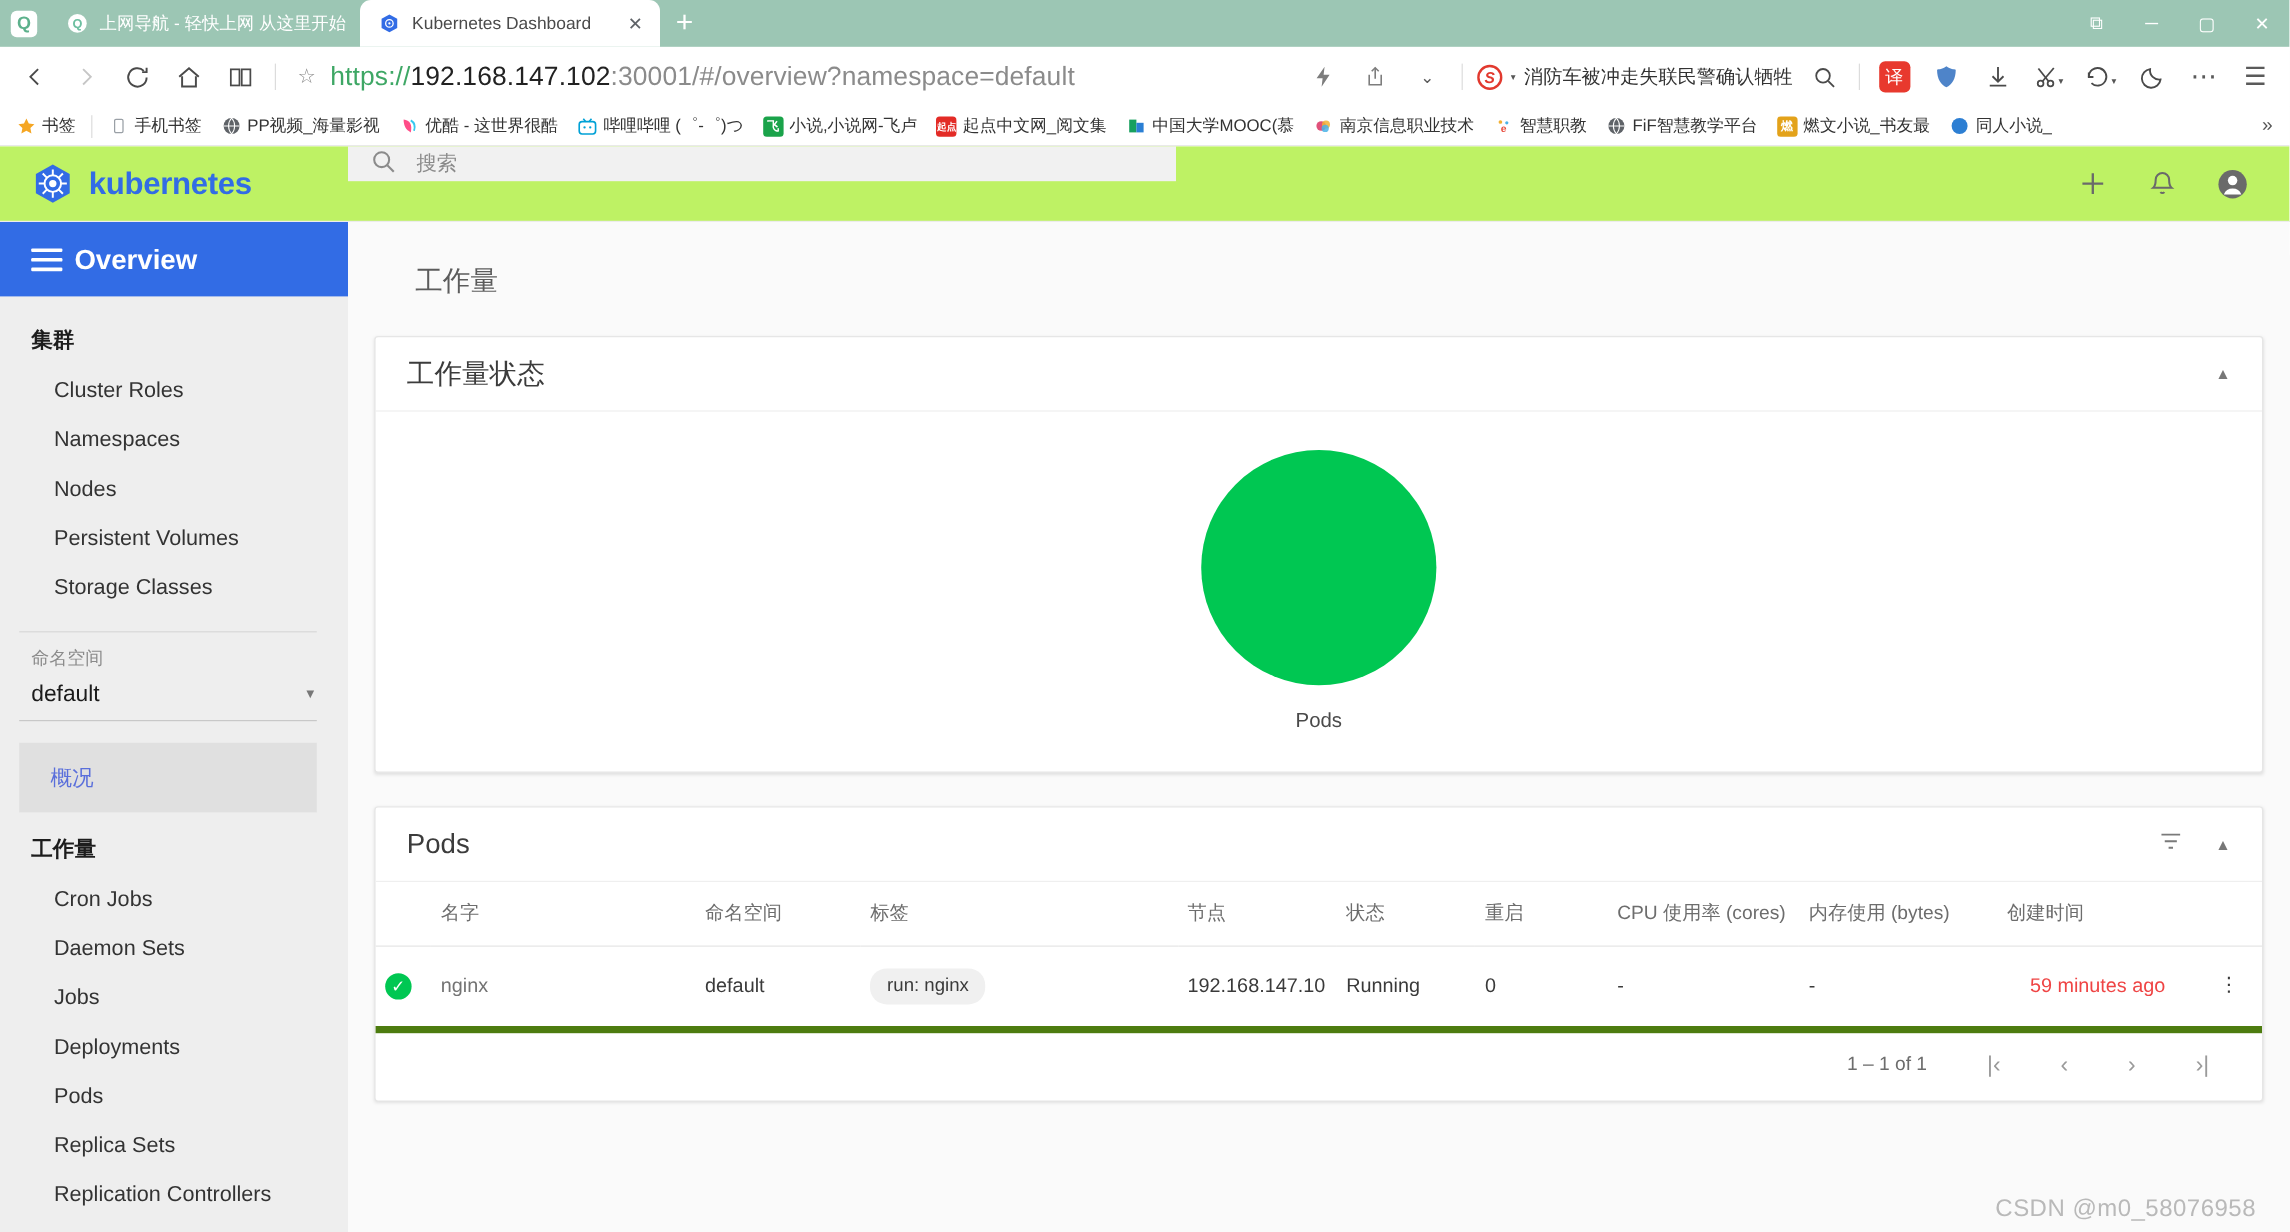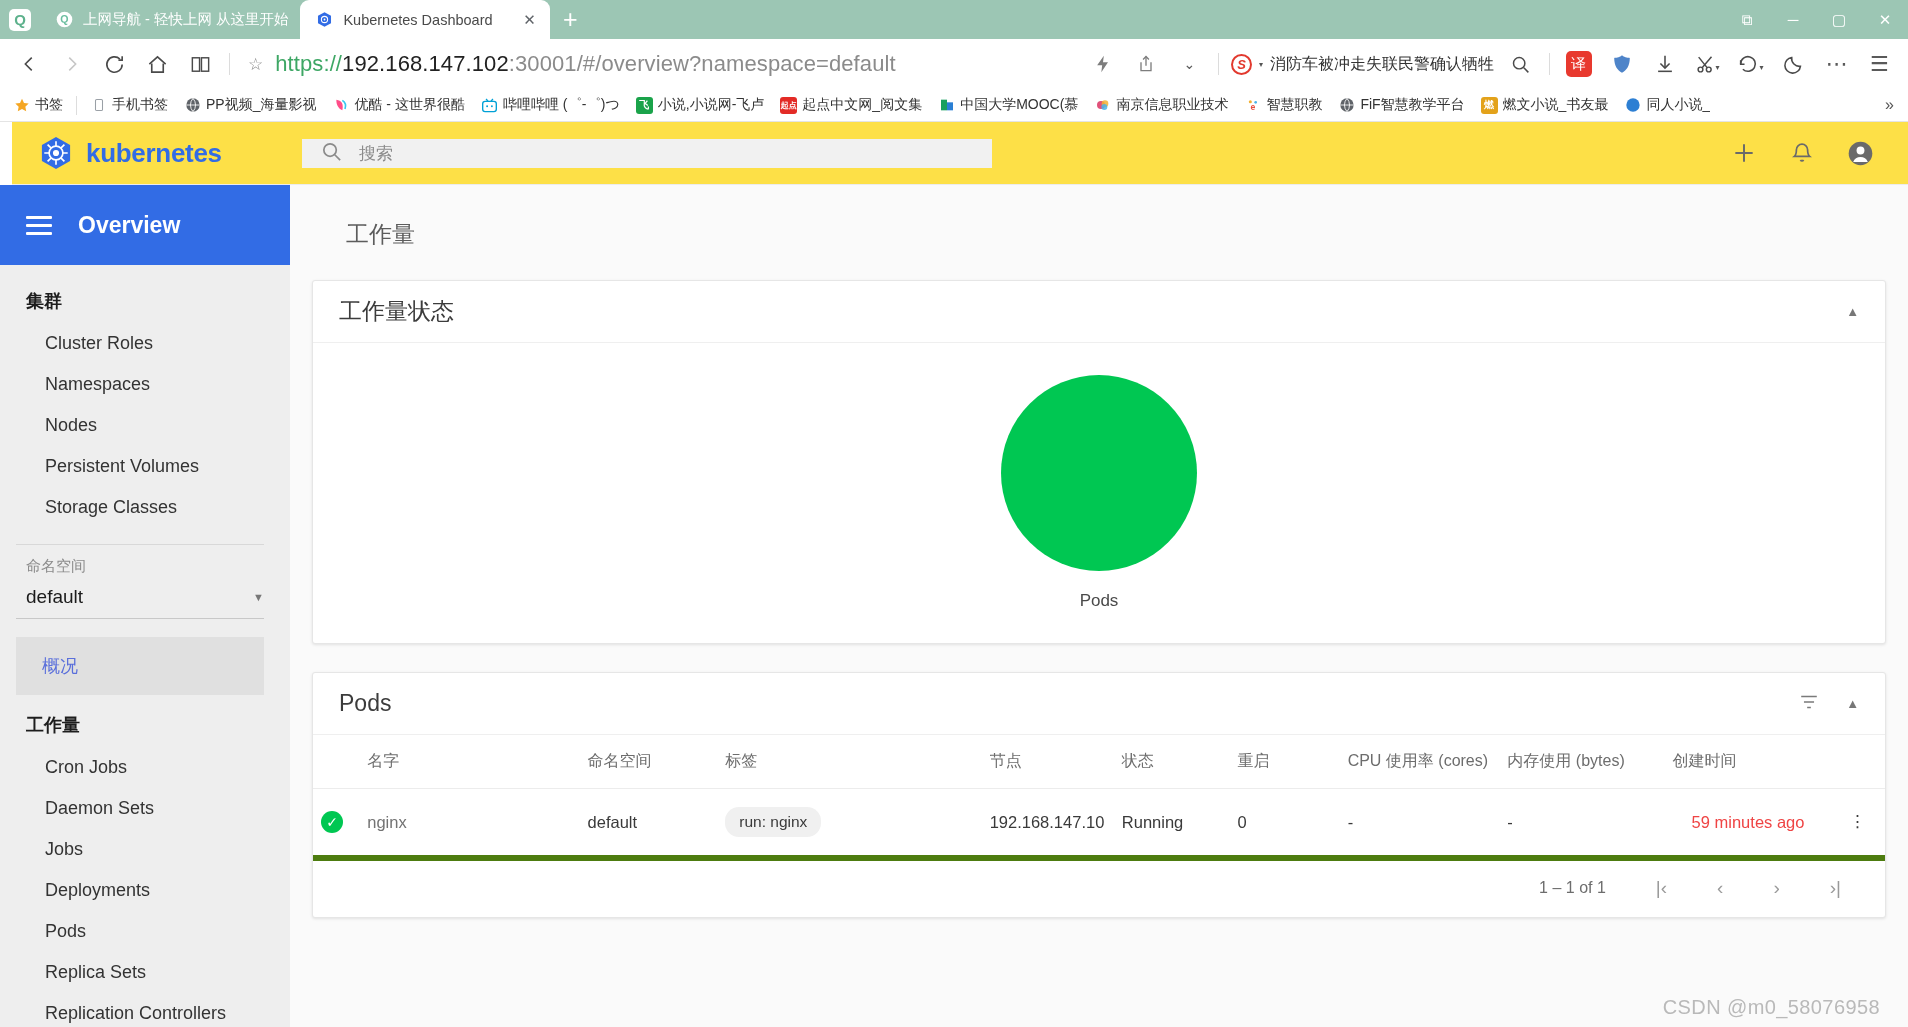--- a/index.html
+++ b/index.html
@@ -56,32 +56,32 @@
 
   .bookmarks { height:33px; background:#fff; display:flex; align-items:center; padding:0 6px; gap:2px; border-bottom:1px solid #e4e4e4; overflow:hidden; }
   .bm { display:flex; align-items:center; gap:5px; padding:3px 7px; font-size:14px; color:#333; white-space:nowrap; border-radius:4px; flex:none; max-width:168px; }
   .bm .bmt { overflow:hidden; text-overflow:clip; white-space:nowrap; }
   .bm .ic { width:17px;height:17px;flex:none;display:flex;align-items:center;justify-content:center;font-size:13px;border-radius:3px; }
   .bm-sep { width:1px;height:19px;background:#dddddd;margin:0 4px;flex:none; }
   .bm-overflow { margin-left:auto; color:#555; font-size:16px; padding:0 8px; flex:none;}
 
   
   .k8s { height:calc(1027px - 39px - 50px - 33px); display:flex; flex-direction:column; background:#fff; }
-  .k-top { height:63px; background:#fde047; display:flex; align-items:center; border-bottom:1px solid #ececec;margin-left:12px; }
+  .k-top { height:63px; background:#bef264; display:flex; border-bottom:1px solid #ececec; }
   .k-logo { display:flex; align-items:center; gap:12px; padding-left:26px; width:290px; flex:none; }
   .k-wheel { width:36px;height:36px; }
   .k-logotext { font-size:26px; font-weight:bold; color:#326ce5; letter-spacing:-0.3px; }
   .k-search { flex:0 1 690px; height:29px; background:#f1f1f1; display:flex; align-items:center; gap:16px; padding:0 18px; }
   .k-search .ph { color:#8b8b8b; font-size:17px; }
   .k-topright { margin-left:auto; display:flex; align-items:center; gap:30px; padding-right:34px; color:#6a6a6a; }
   .k-topright .ti { width:28px;height:28px;display:flex;align-items:center;justify-content:center; }
 
   .k-body { flex:1; display:flex; min-height:0; }
   .k-side { width:290px; flex:none; background:#eeeeee; display:flex; flex-direction:column; min-height:0;}
-  .k-sidehead { height:80px; background:#326ce5; display:flex; align-items:center; gap:26px; padding-left:26px; }
+  .k-sidehead { height:62px; background:#326ce5; display:flex; align-items:center; gap:10px; padding-left:26px; }
   .hamb { display:flex; flex-direction:column; gap:5px; }
   .hamb span { width:26px;height:3px;background:#fff;border-radius:1px;display:block; }
   .k-sidetitle { color:#fff; font-size:23px; font-weight:bold; }
   .k-nav { flex:1; overflow:hidden; padding-top:14px; }
   .nav-group { font-size:18px; font-weight:bold; color:#1d1d1d; padding:10px 0 10px 26px; }
   .nav-item { font-size:18px; color:#333; padding:10px 0 10px 45px; cursor:pointer; }
   .nav-item.active { background:#e0e0e0; color:#5a6fdb; }
   .nav-div { height:1px; background:#d8d8d8; margin:16px 26px 12px 16px; }
   .ns-label { font-size:15px; color:#8b8b8b; padding:0 0 6px 26px; }
   .ns-select {

